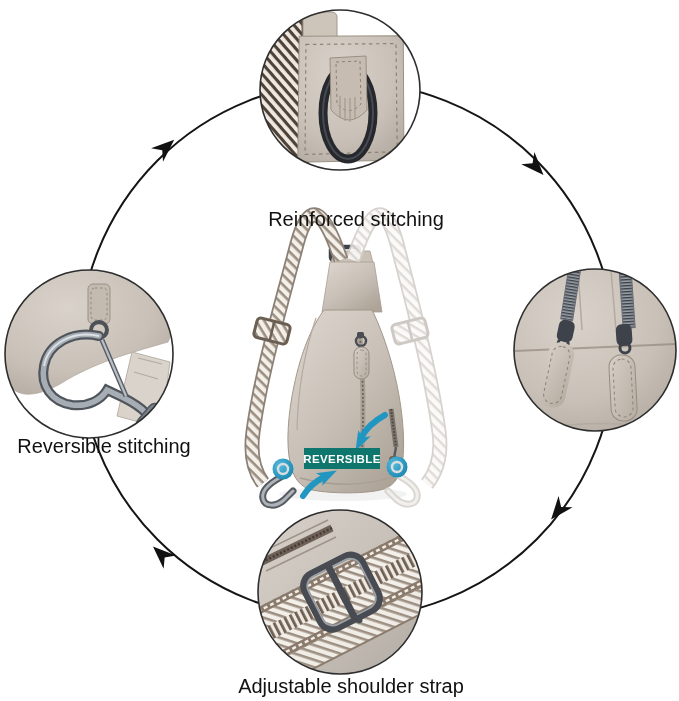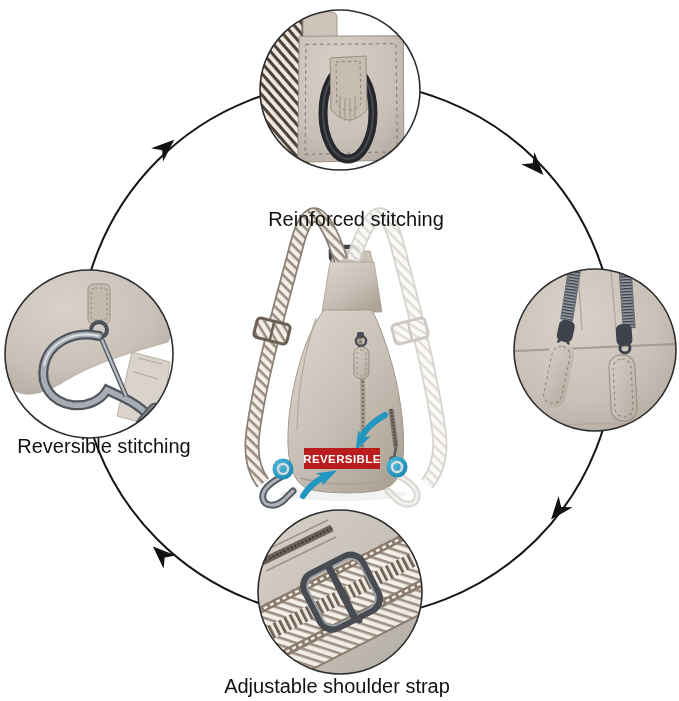--- a/index.html
+++ b/index.html
@@ -9,24 +9,24 @@
   }
   .stage svg{position:absolute;left:0;top:0;}
   .feature-label{
     position:absolute;transform:translateX(-50%);
     font-size:20px;line-height:21px;color:#111;white-space:nowrap;
     font-family:"Liberation Sans",sans-serif;
   }
   #label-top{left:356px;top:169px;margin-top:40px;}
   #label-right{left:595px;top:436px;}
   #label-left{left:104px;top:436px;}
-  #label-bottom{left:337px;top:676px;}
+  #label-bottom{left:351px;top:676px;}
   .badge{
     position:absolute;left:304px;top:448px;width:76px;height:21px;
-    background:#b91c1c;color:#fff;display:flex;align-items:center;justify-content:center;
+    background:#0f766e;color:#fff;display:flex;align-items:center;justify-content:center;
     font-size:11.5px;font-weight:bold;letter-spacing:.4px;
     font-family:"Liberation Sans",sans-serif;
   }
 </style>
 </head>
 <body>
 
 <div class="stage">
 
 <svg width="679" height="701" viewBox="0 0 679 701">

